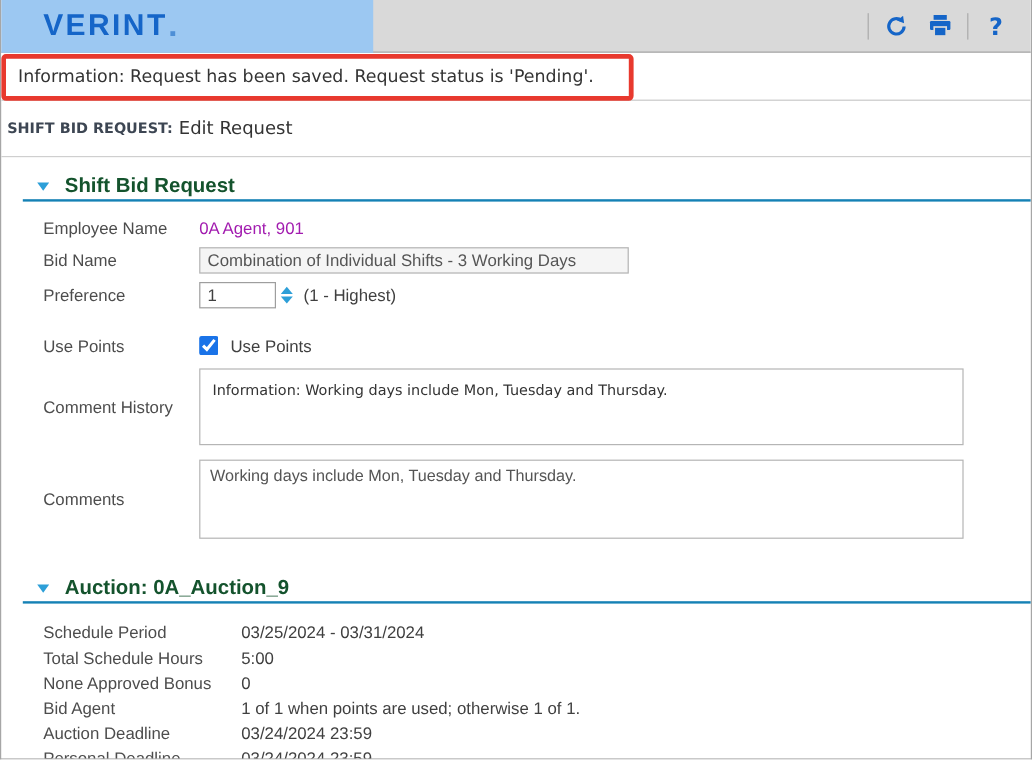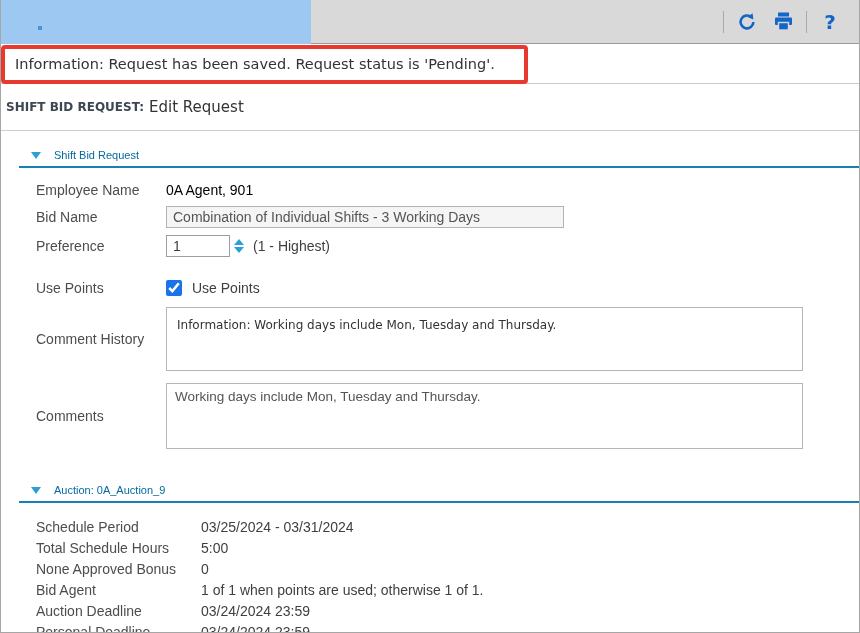--- a/index.html
+++ b/index.html
@@ -97,48 +97,48 @@
   }
   .sec2 { margin-top: 30px; }
   .tri-down {
     width: 0; height: 0;
     border-left: 5.5px solid transparent;
     border-right: 5.5px solid transparent;
     border-top: 7px solid #2d9fd8;
     display: inline-block;
   }
   .section-title {
-    font-size: 11px; font-weight: normal; color: #0369a1;
+    font-size: 17px; font-weight: bold; color: #14532d;
     margin-left: 13px;
   }
   .section-underline {
     border-bottom: 2px solid #1581b5;
     margin-left: 18px;
   }
 
   
   .form-row {
     display: flex; align-items: center;
     margin-left: 35px;
   }
   .form-label {
     width: 130px; min-width: 130px;
     font-size: 14px; color: #4d4d4d;
   }
-  .form-value { font-size: 14px; color: #000000; }
+  .form-value { font-size: 14px; color: #a21caf; }
 
   .row-employee { margin-top: 12px; height: 20px; }
   .row-bidname  { margin-top: 5px; height: 24px; }
   .row-pref     { margin-top: 6px; height: 22px; }
   .row-points   { margin-top: 22px; height: 18px; }
   .row-chist    { margin-top: 10px; }
   .row-comments { margin-top: 12px; }
 
   .bidname-input {
-    width: 398px; height: 22px;
+    width: 358px; height: 22px;
     border: 1px solid #b3b3b3;
     background: #f5f5f5;
     font-family: "Liberation Sans", sans-serif;
     font-size: 14px; color: #555;
     padding: 0 6px;
   }
   .pref-input {
     width: 64px; height: 22px;
     border: 1px solid #9e9e9e;
     background: #fff;
@@ -197,20 +197,21 @@
   }
   .auction-value { font-size: 14px; color: #404040; }
 </style>
 </head>
 <body>
 
 <div class="page">
 
   <div class="header">
     <div class="logo-area">
+      <span class="logo-text">VERINT</span>
         <span class="logo-dot"></span>
     </div>
     <div class="header-actions">
       <span class="hdr-sep"></span>
       <button class="icon-btn" title="Refresh">
         <svg width="20" height="20" viewBox="0 0 20 20">
           <path d="M16.4 10a6.4 6.4 0 1 1-2.1-4.8" fill="none" stroke="#1565c8" stroke-width="2.6"></path>
           <polygon points="15.6,1.2 16.4,7.4 10.5,5.1" fill="#1565c8"></polygon>
         </svg>
       </button>

